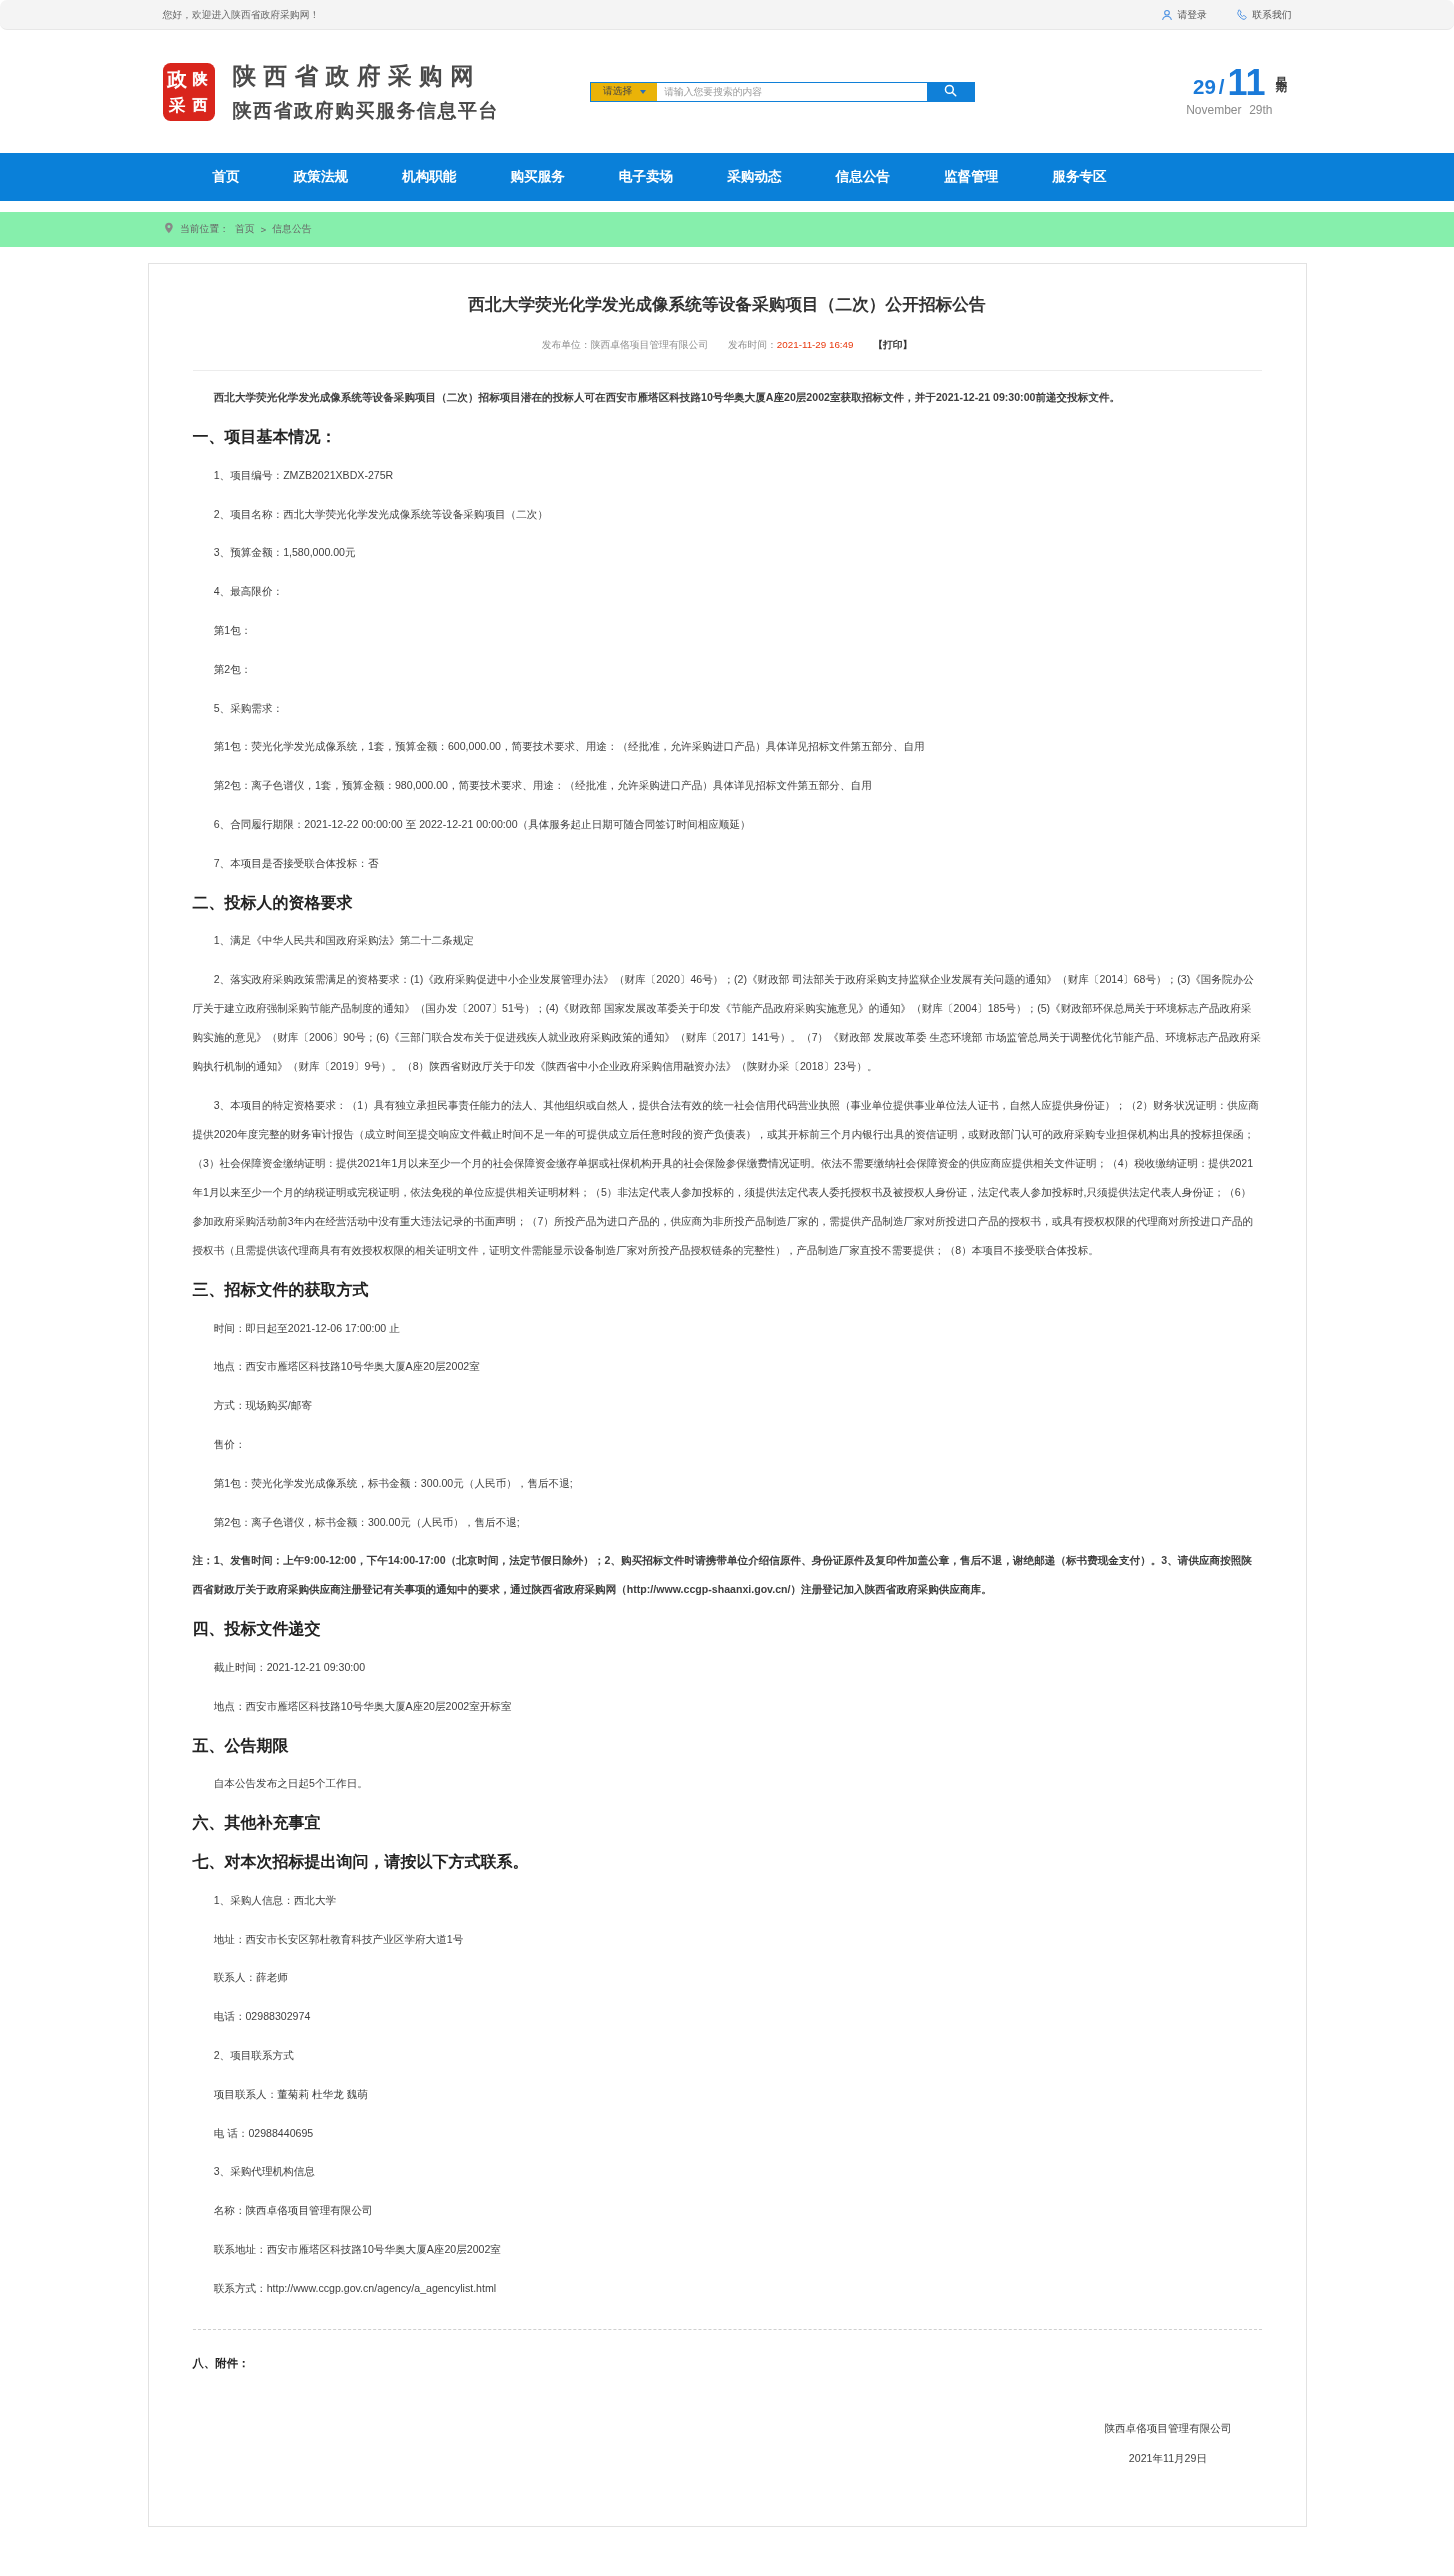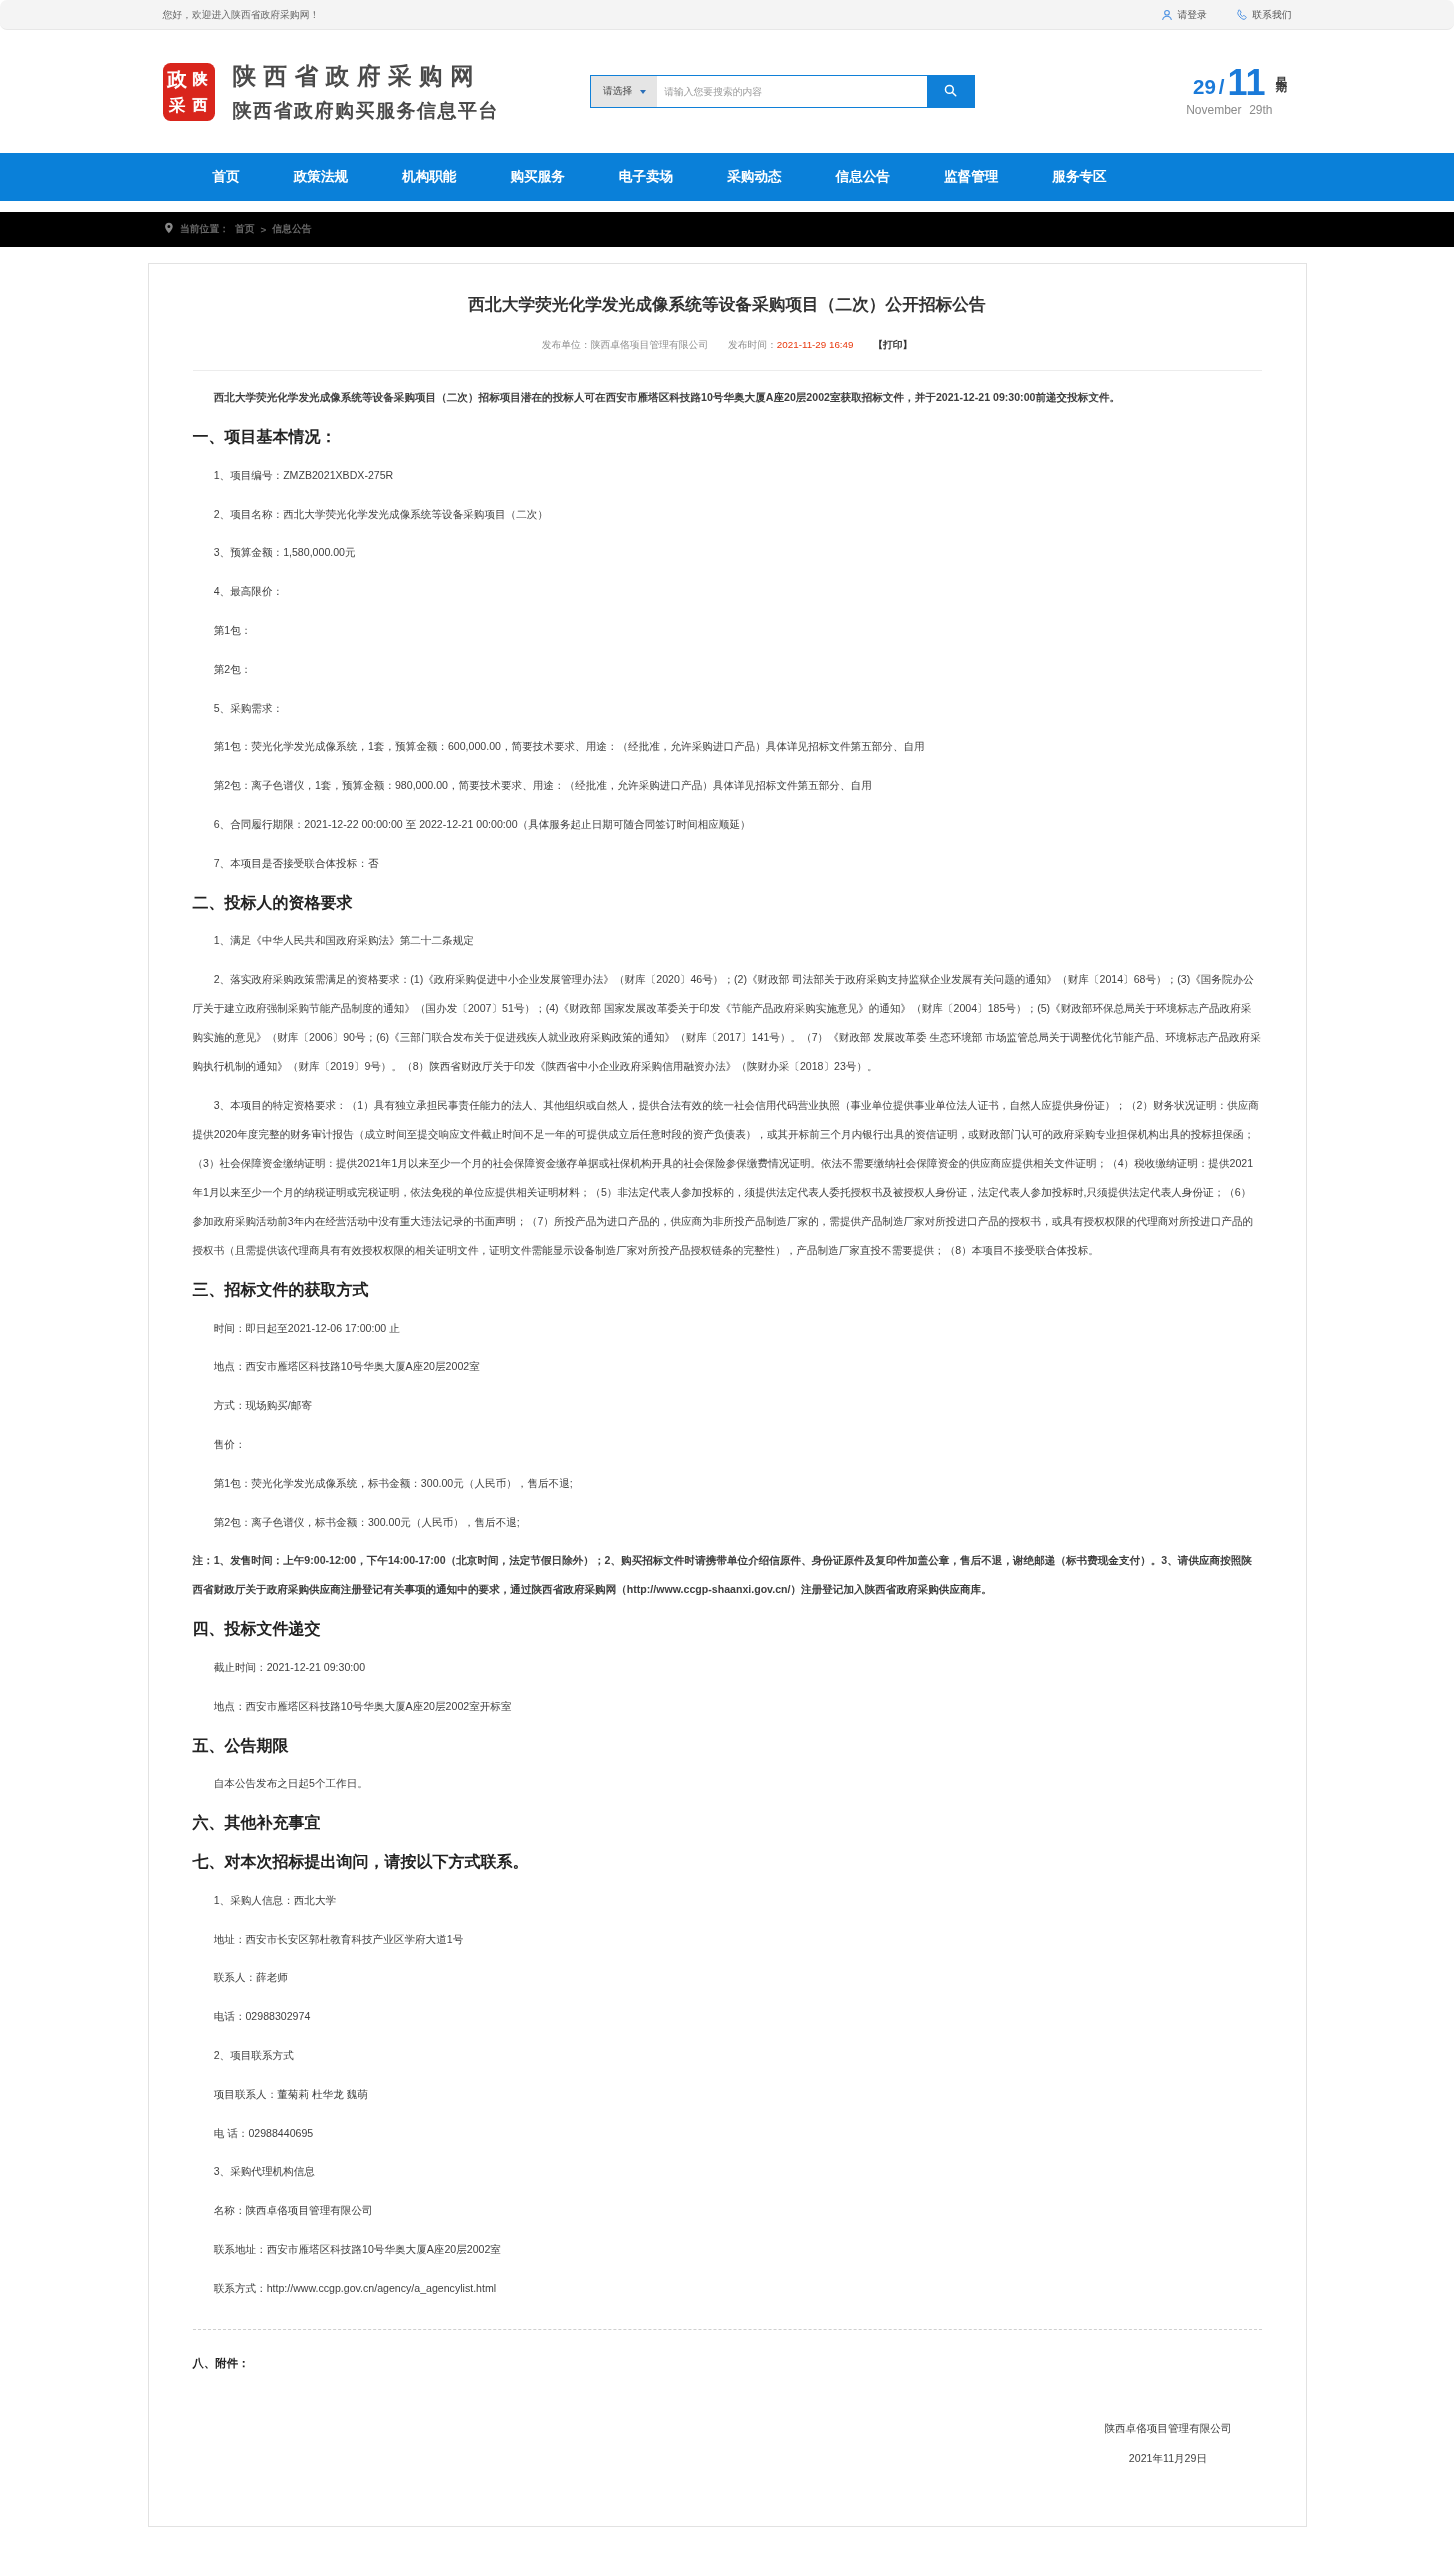--- a/index.html
+++ b/index.html
@@ -19,21 +19,21 @@
   .logo-block { display:flex; align-items:center; gap:18px; }
   .seal { width:52px; height:58px; background:#d9251c; border-radius:7.6px; display:grid; grid-template-columns:1fr 1fr; grid-template-rows:1fr 1fr; align-items:center; justify-items:center; padding:3px; }
   .seal span { color:#fff; font-weight:bold; }
   .seal .s-big { font-size:19.7px; }
   .seal .s-mid { font-size:16.7px; }
   .seal .s-outline { font-size:15px; color:rgba(255,255,255,.82); text-shadow:0 0 0.8px #fff; }
   .site-titles .t1 { font-size:23.5px; font-weight:bold; color:#4a4a4a; letter-spacing:7.6px; }
   .site-titles .t2 { font-size:19px; font-weight:bold; color:#4a4a4a; letter-spacing:1.5px; margin-top:6px; }
 
   
-  .search-box { display:flex; align-items:stretch; width:385px; height:33px; border:1.5px solid #1080d8; margin-left:91px; background:#e5e5e5; }
+  .search-box { display:flex; align-items:stretch; width:385px; height:20px; border:1.5px solid #1080d8; margin-left:91px; background:#eab308; }
   .search-select { display:flex; align-items:center; gap:7.6px; padding:0 10.6px 0 12px; font-size:9.8px; color:#444; cursor:pointer; }
   .caret { width:0; height:0; border-left:3.8px solid transparent; border-right:3.8px solid transparent; border-top:4.5px solid #2b6fb8; }
   .search-input { flex:1; border:none; outline:none; font-size:9.8px; color:#333; padding:0 7.6px; font-family:inherit; }
   .search-input::placeholder { color:#9a9a9a; }
   .search-btn { width:47px; background:#1080d8; border:none; cursor:pointer; display:flex; align-items:center; justify-content:center; }
 
   
   .date-widget { margin-left:auto; display:flex; align-items:flex-start; gap:1px; padding-right:3px; }
   .date-nums { text-align:center; }
   .date-line { display:flex; align-items:flex-end; justify-content:center; gap:3px; color:#1a7ad9; }
@@ -42,21 +42,21 @@
   .d-month { font-size:36px; font-weight:bold; line-height:33px; }
   .date-en { margin-top:4.5px; font-size:12px; color:#8a8a8a; display:flex; gap:7.6px; justify-content:center; }
   .weekday { writing-mode:vertical-rl; text-orientation:upright; font-size:11.4px; font-weight:bold; color:#3c3c3c; letter-spacing:4.5px; margin-top:1.5px; }
 
   
   .nav { height:48px; background:#0a80d9; }
   .nav .wrap { display:flex; height:48px; padding-left:38px; }
   .nav a { display:block; line-height:48px; padding:0 27px; color:#fff; font-size:13.6px; font-weight:bold; text-decoration:none; cursor:pointer; }
 
   
-  .crumb-bar { margin-top:10.6px; height:35px; background:#000000;font-weight:bold; }
+  .crumb-bar { margin-top:10.6px; height:35px; background:#86efac; }
   .crumb-bar .wrap { display:flex; align-items:center; height:35px; gap:6px; padding:0 16.7px; font-size:9.8px; color:#666; }
   .crumb-bar a { color:#666; text-decoration:none; cursor:pointer; }
 
   
   .main { padding:16.7px 0 32px; }
   .article { border:0.8px solid #e2e2e2; background:#fff; padding:29px 44px 53px; }
   .a-title { text-align:center; font-size:16.7px; font-weight:bold; color:#333; }
   .a-meta { text-align:center; margin-top:23px; padding-bottom:18px; border-bottom:0.8px solid #ececec; font-size:9.8px; color:#8f8f8f; }
   .a-meta .v { color:#8f8f8f; }
   .a-meta .red { color:#e8380d; }

